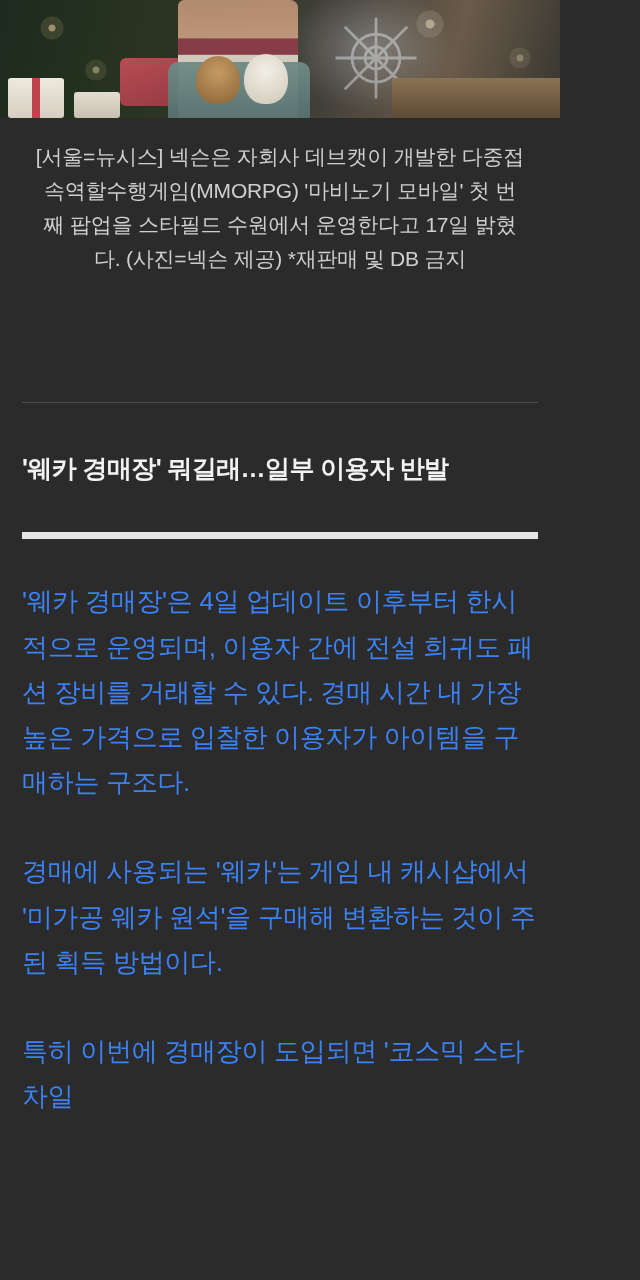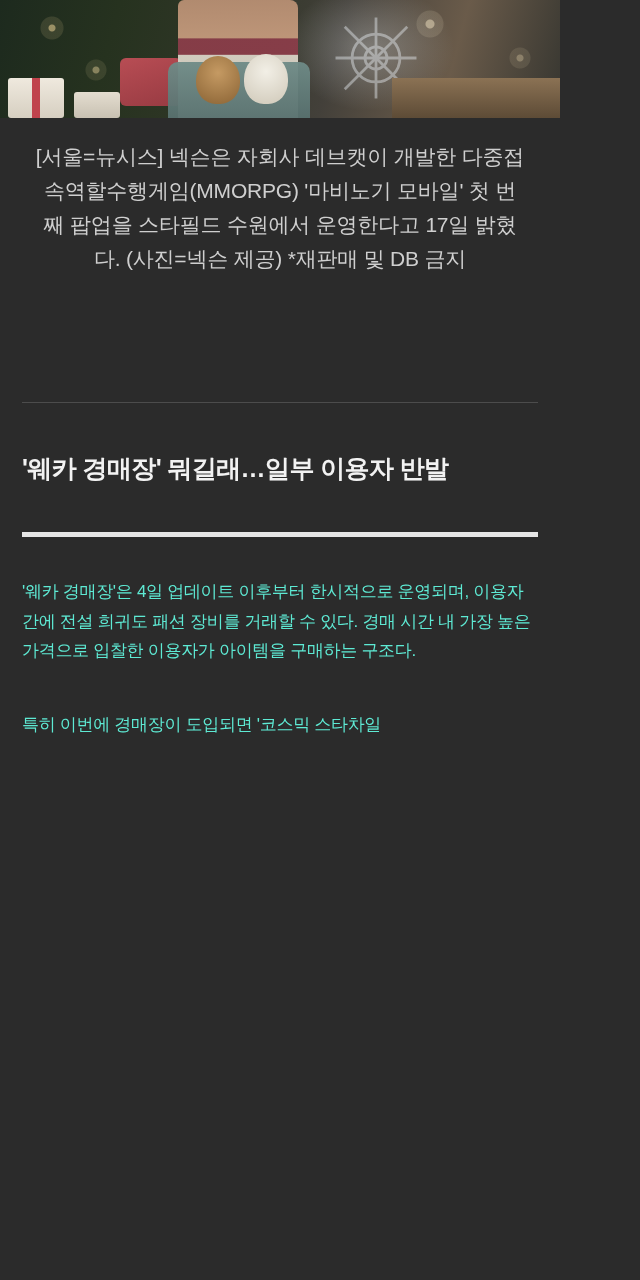--- a/index.html
+++ b/index.html
@@ -130,40 +130,40 @@
     font-size: 21px;
     line-height: 1.62;
     color: #cfcfcf;
     letter-spacing: -0.2px;
   }
 
   
   .sub-block {
     margin: 96px 22px 0 22px;
     border-top: 1px solid #4c4c4c;
-    border-bottom: 5px solid #e5e5e5;
+    border-bottom: 7px solid #e5e5e5;
     padding: 28px 0 26px 0;
   }
   .sub-heading {
     font-size: 25px;
     font-weight: bold;
     color: #f2f2f2;
     letter-spacing: -0.6px;
     line-height: 1.35;
   }
 
   
   .body {
     padding: 40px 22px 40px 22px;
   }
   .body p {
     margin: 0 0 44px 0;
-    font-size: 17px;
+    font-size: 26px;
     line-height: 1.74;
-    color: #5eead4;
+    color: #3b82f6;
     letter-spacing: -0.3px;
   }
   .body p:last-child { margin-bottom: 11px; }
 </style>
 </head>
 <body>
 
 <div class="page">
 
   <div class="photo-wrap">
@@ -202,16 +202,17 @@
   </div>
 
   <div class="caption">[서울=뉴시스] 넥슨은 자회사 데브캣이 개발한 다중접속역할수행게임(MMORPG) '마비노기 모바일' 첫 번째 팝업을 스타필드 수원에서 운영한다고 17일 밝혔다. (사진=넥슨 제공) *재판매 및 DB 금지</div>
 
   <div class="sub-block">
     <h2 class="sub-heading">'웨카 경매장' 뭐길래…일부 이용자 반발</h2>
   </div>
 
   <div class="body">
     <p>'웨카 경매장'은 4일 업데이트 이후부터 한시적으로 운영되며, 이용자 간에 전설 희귀도 패션 장비를 거래할 수 있다. 경매 시간 내 가장 높은 가격으로 입찰한 이용자가 아이템을 구매하는 구조다.</p>
+    <p>경매에 사용되는 '웨카'는 게임 내 캐시샵에서 '미가공 웨카 원석'을 구매해 변환하는 것이 주된 획득 방법이다.</p>
     <p>특히 이번에 경매장이 도입되면 '코스믹 스타차일</p>
   </div>
 
 </div>
 
 </body></html>

